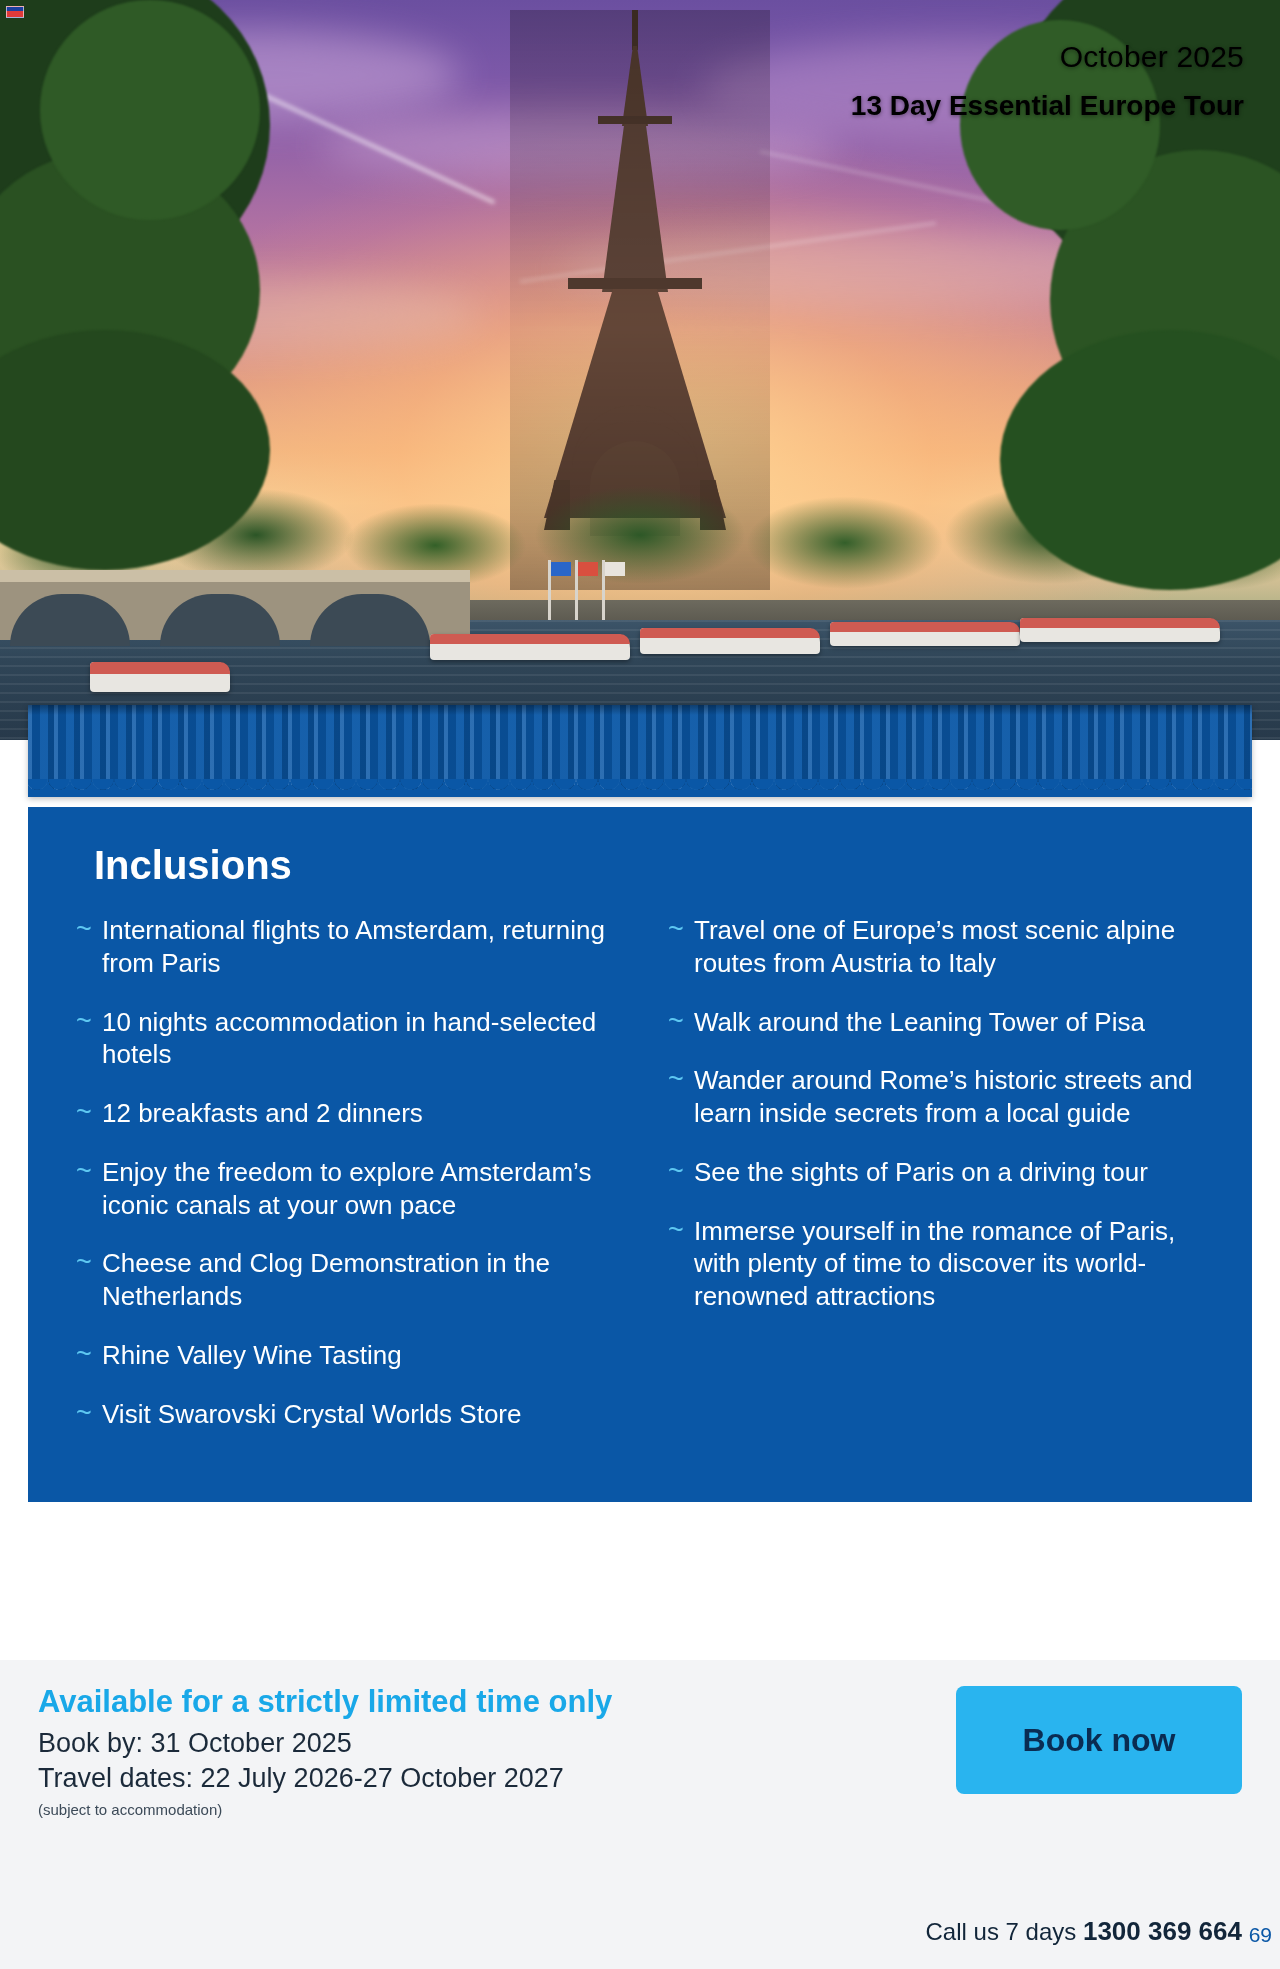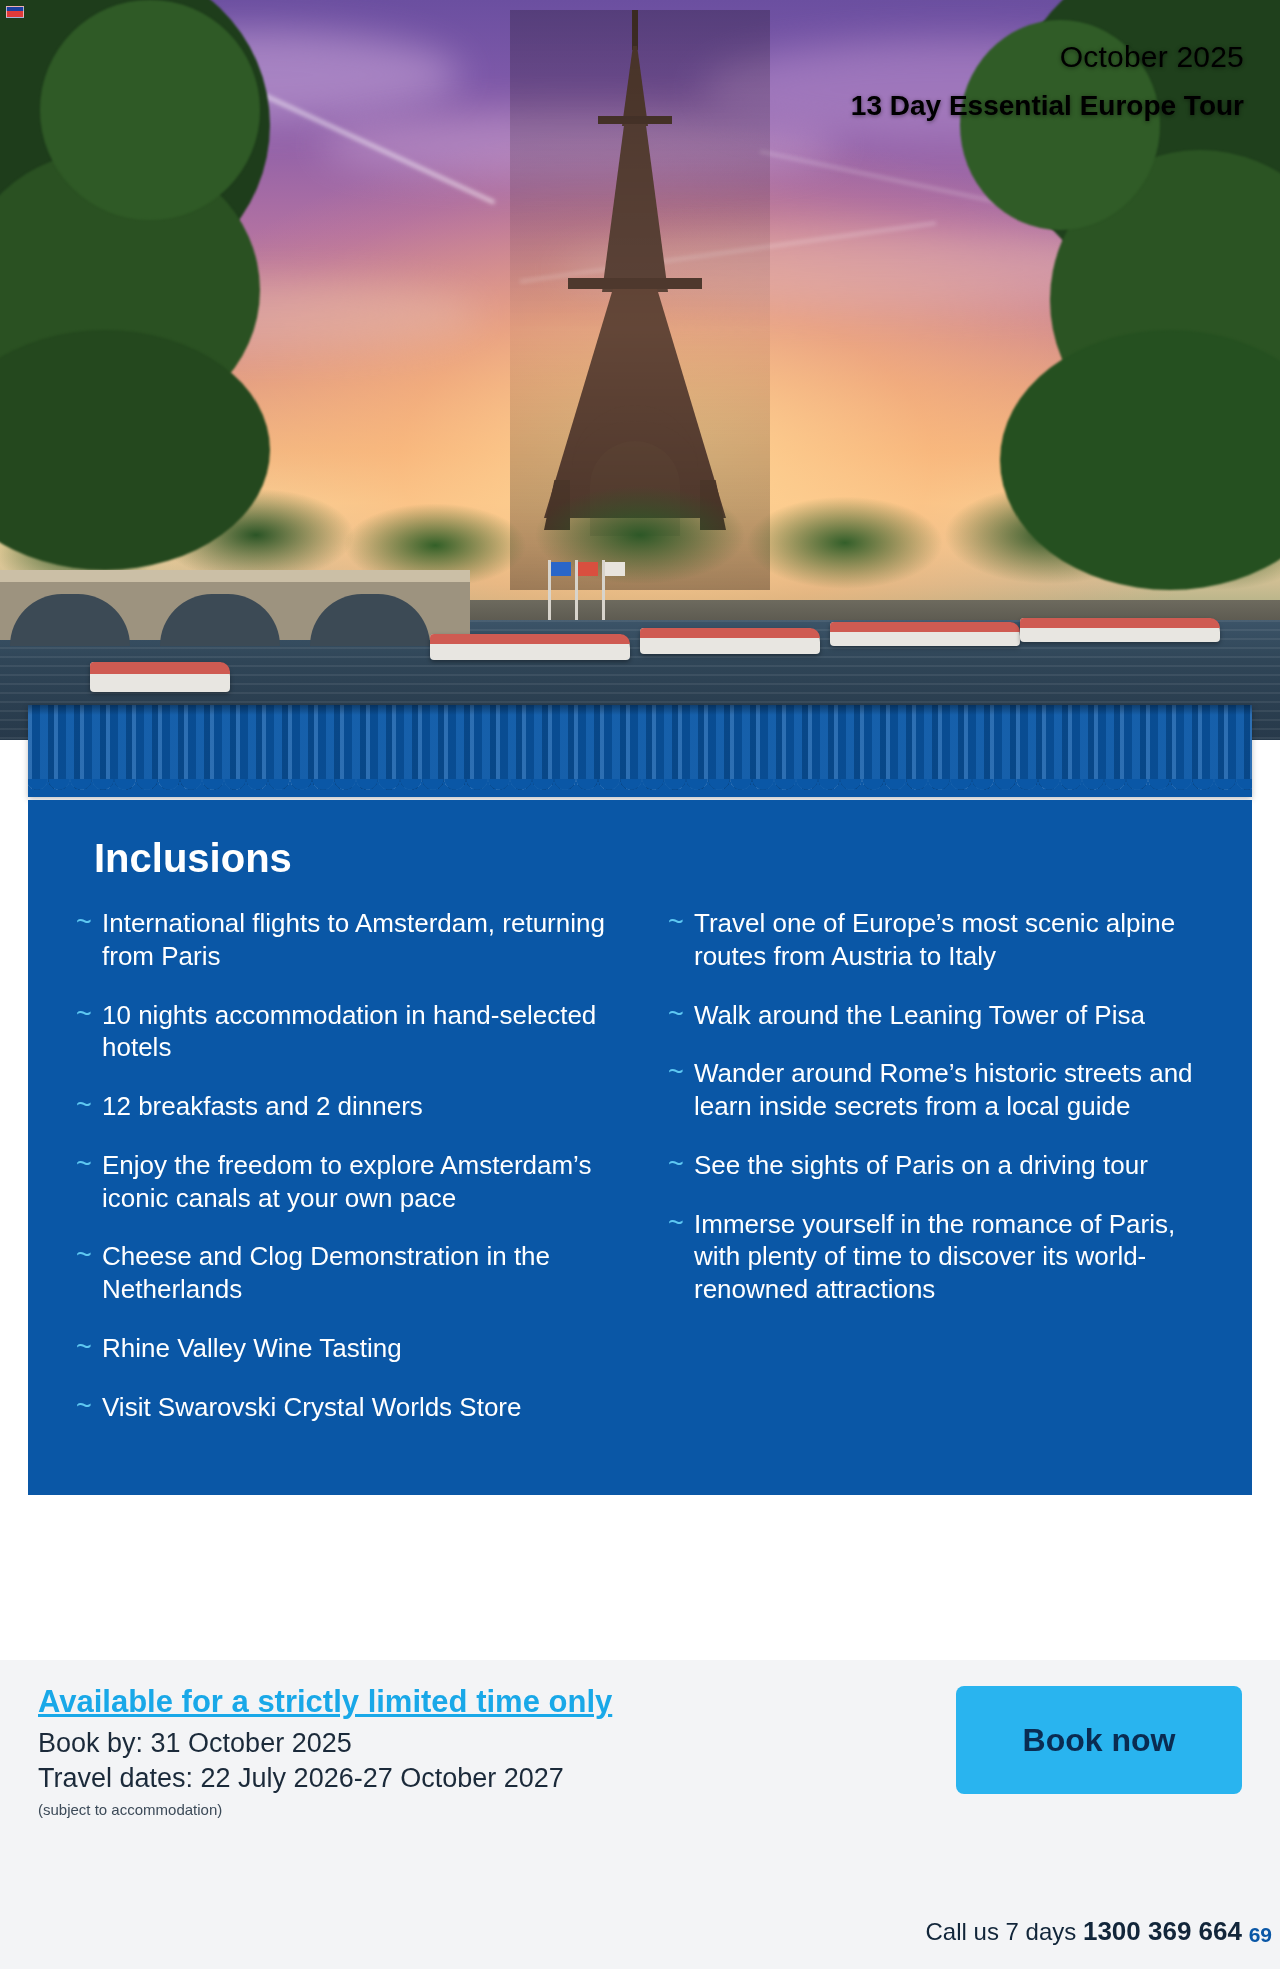--- a/index.html
+++ b/index.html
@@ -254,21 +254,21 @@
     background-size: 22px 28px;
     background-repeat: repeat-x;
   }
   .frill-top-shadow {
     position:absolute; left:0; right:0; top:0; height:10px;
     background: linear-gradient(180deg, rgba(0,0,0,0.35), rgba(0,0,0,0));
   }
 
   .panel {
     position: relative;
-    margin-top: 3px;
+    margin-top: 10px;
     background: #0a57a6;
     padding: 30px 48px 46px 48px;
     box-sizing: border-box;
     width: 1224px;
   }
   .panel-title {
     color: #ffffff;
     font-size: 40px;
     font-weight: bold;
     margin: 6px 0 26px 18px;
@@ -310,21 +310,20 @@
   .footer-inner {
     position: relative;
     margin: 0 38px;
     padding-top: 24px;
   }
   .limited {
     color: #19a8e8;
     font-size: 31px;
     font-weight: bold;
     margin-bottom: 6px;
-    text-decoration: underline;
   }
   .bookby, .traveldates {
     color: #1b2a3a;
     font-size: 27px;
     line-height: 1.28;
   }
   .subject {
     color: #3c4a58;
     font-size: 15px;
     margin-top: 6px;
@@ -351,21 +350,21 @@
     color: #12263a;
     font-size: 24px;
   }
   .callus .phone { font-weight: bold; font-size: 26px; }
   .pageno {
     position: absolute;
     right: 8px;
     bottom: 22px;
     color: #0a57a6;
     font-size: 21px;
-    font-weight: bold;
+    font-weight: normal;
   }
 </style>
 </head>
 <body>
 
 <div class="hero">
   <div class="sky"></div>
   <div class="cloud c1"></div>
   <div class="cloud c2"></div>
   <div class="cloud c3"></div>

